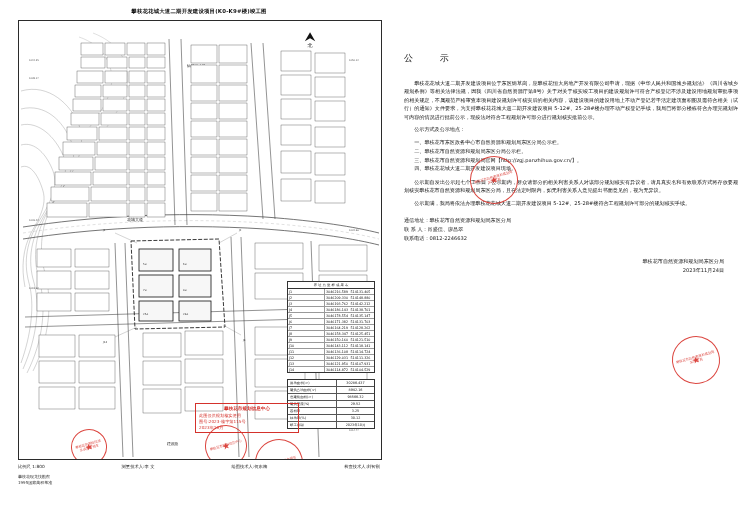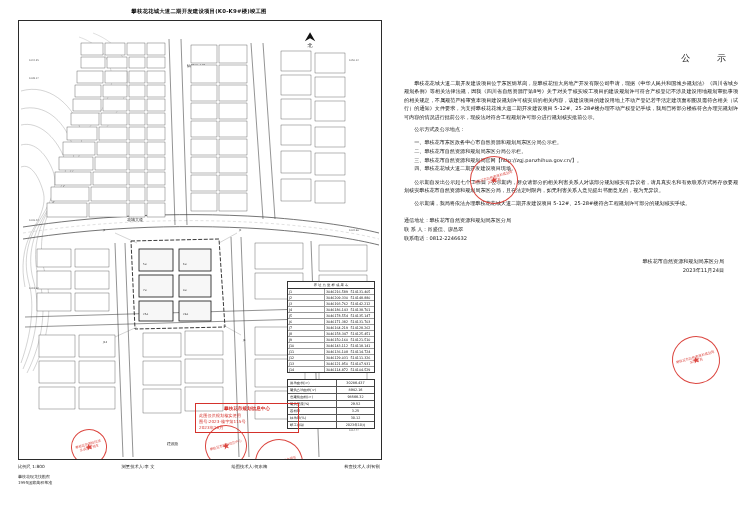--- a/index.html
+++ b/index.html
@@ -33,21 +33,21 @@
 
   .north{position:absolute;right:58px;top:10px;width:26px;height:34px;text-align:center;font-size:5px;color:#111;}
   .north .arrow{font-size:13px;line-height:11px;display:block;}
 
   
   .redbox{position:absolute;left:176px;bottom:26px;width:104px;height:30px;border:1px solid #d4322c;color:#d4322c;font-size:4.2px;line-height:1.45;padding:2px 3px;box-sizing:border-box;}
   .redbox .rb-title{text-align:center;font-weight:bold;font-size:4.6px;}
 
   
   .notice{position:absolute;left:404px;top:14px;width:334px;height:500px;}
-  .notice-title{font-size:9px;letter-spacing:12px;text-align:right;margin:38px 0 14px 0;font-weight:normal;}
+  .notice-title{font-size:9px;letter-spacing:12px;text-align:left;margin:38px 0 14px 0;font-weight:normal;}
   .notice p{margin:0 0 4.5px 0;font-size:5.1px;line-height:1.65;text-align:justify;color:#111;}
   .notice p.indent{text-indent:10.2px;}
   .notice ol{margin:2px 0 5px 0;padding:0;list-style:none;}
   .notice ol li{font-size:5.1px;line-height:1.7;text-indent:10.2px;}
   .sign{margin-top:14px;font-size:5.1px;line-height:1.8;text-align:right;padding-right:14px;}
   .contact{margin-top:8px;font-size:5.1px;line-height:1.8;}
 
   
   .stamp{position:absolute;border-radius:50%;border:1.4px solid #d8332c;color:#d8332c;
          display:flex;align-items:center;justify-content:center;text-align:center;

